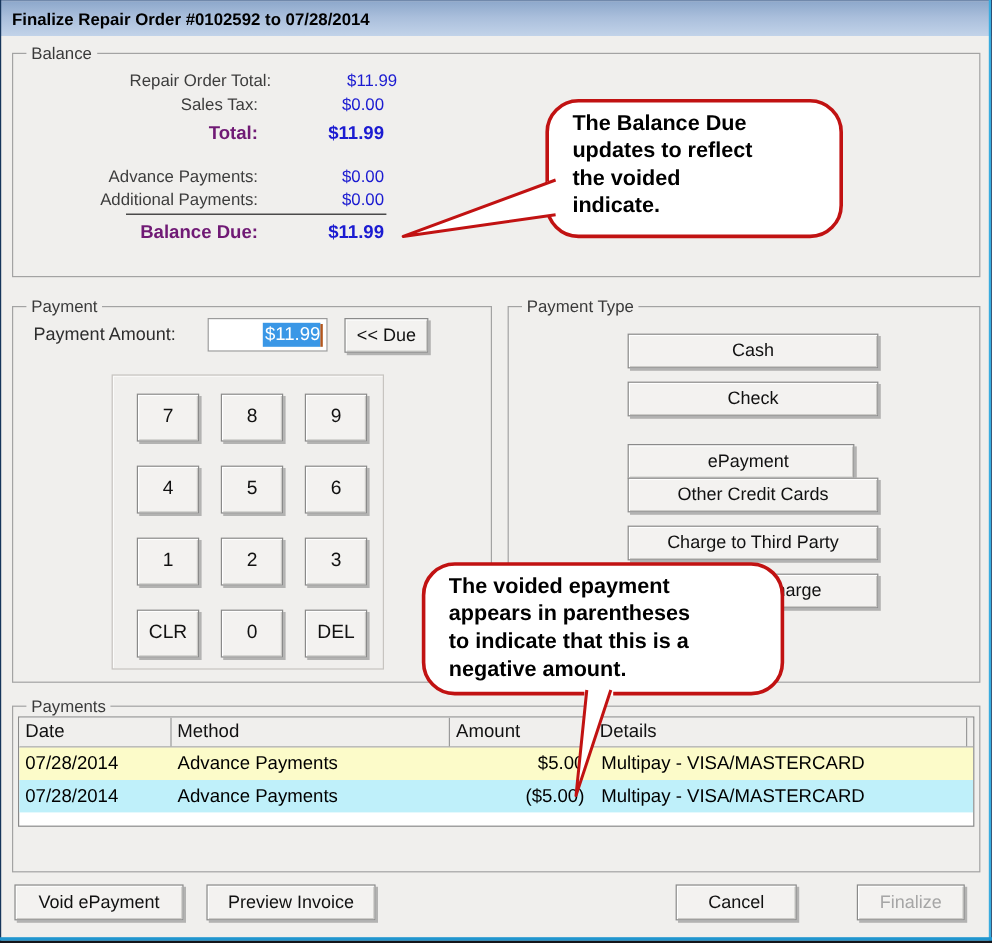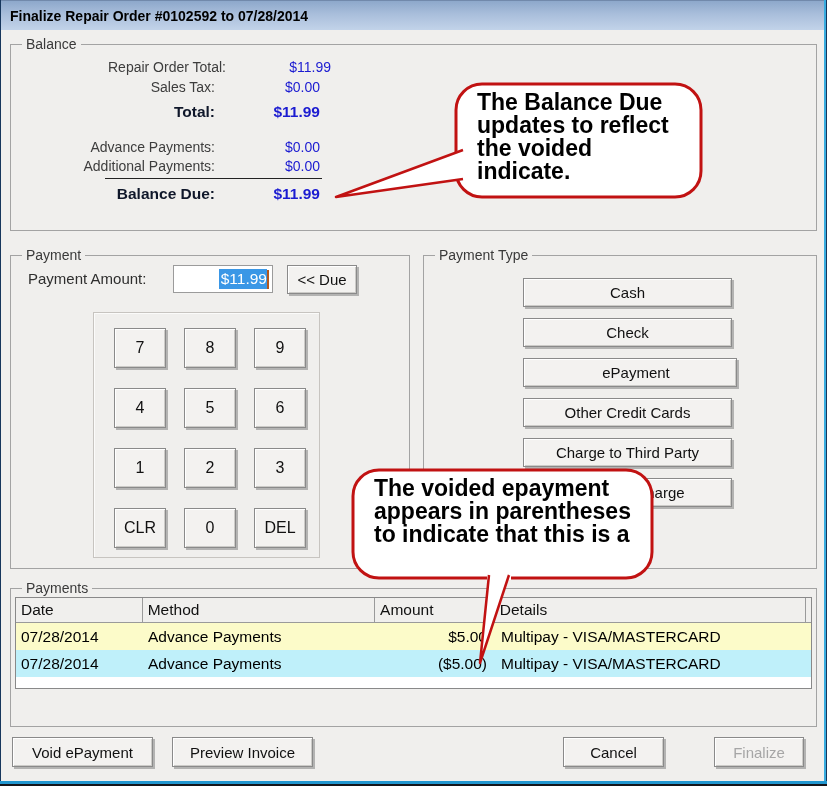--- a/index.html
+++ b/index.html
@@ -27,21 +27,21 @@
   }
   .grouplabel{
     position:absolute;top:-9px;left:11px;background:#f0efed;padding:0 4px;
     font-size:14px;color:#3a3a3a;line-height:16px;white-space:nowrap;
   }
 
   
   .bal-row{position:absolute;height:19px;width:100%;}
   .bal-label{position:absolute;right:612px;font-size:14px;color:#3d3d3d;white-space:nowrap;}
   .bal-value{position:absolute;right:507px;font-size:14px;color:#1b1bd1;white-space:nowrap;}
-  .bal-row.bold .bal-label{font-weight:bold;font-size:15.5px;color:#0f172a;}
+  .bal-row.bold .bal-label{font-weight:bold;font-size:15.5px;color:#701a75;}
   .bal-row.bold .bal-value{font-weight:bold;font-size:15.5px;}
   .bal-line{position:absolute;left:105px;top:178px;width:217px;height:0;border-top:1px solid #222;}
 
   
   .btn{
     position:absolute;display:flex;align-items:center;justify-content:center;
     background:#f3f2f0;border:1px solid #8a8a8a;box-sizing:border-box;
     box-shadow:inset 1px 1px 0 #ffffff, inset -1px -1px 0 #cccbc8, 2px 2px 0 rgba(130,130,130,.55);
     font-size:15px;color:#111;white-space:nowrap;cursor:default;
   }
@@ -79,21 +79,21 @@
   .c-date{width:127px;}
   .c-method{width:233px;}
   .c-amount{width:112px;}
   .c-spacer{width:8px;padding:0;}
   .c-details{width:312px;}
   .c-fill{flex:1;border-right:none;}
 
   
   .overlay-svg{position:absolute;left:0;top:0;z-index:50;pointer-events:none;}
   .callout-text{
-    position:absolute;z-index:51;font-size:23px;font-weight:bold;color:#000;
+    position:absolute;z-index:51;font-size:18px;font-weight:bold;color:#000;
     line-height:23px;white-space:nowrap;pointer-events:none;
   }
 </style>
 </head>
 <body>
 
 <div class="window">
 
   <div class="titlebar">
     <span class="title">Finalize Repair Order #0102592 to 07/28/2014</span>
@@ -181,21 +181,21 @@
 
   <div class="groupbox" style="left:423px;top:255px;width:394px;height:314px;">
     <span class="grouplabel">Payment Type</span>
   </div>
   <div class="btn" style="left:523px;top:278px;width:209px;height:29px;">
     <span>Cash</span>
   </div>
   <div class="btn" style="left:523px;top:318px;width:209px;height:29px;">
     <span>Check</span>
   </div>
-  <div class="btn" style="left:523px;top:358px;width:214px;height:29px;padding-left:12px;">
+  <div class="btn" style="left:523px;top:370px;width:189px;height:29px;padding-left:12px;">
     <span>ePayment</span>
   </div>
   <div class="btn" style="left:523px;top:398px;width:209px;height:29px;">
     <span>Other Credit Cards</span>
   </div>
   <div class="btn" style="left:523px;top:438px;width:209px;height:29px;">
     <span>Charge to Third Party</span>
   </div>
   <div class="btn" style="left:523px;top:478px;width:209px;height:29px;">
     <span>In-House Charge</span>
@@ -258,20 +258,21 @@
   <div class="callout-text" style="left:477px;top:91px;">
     <div>The Balance Due</div>
     <div>updates to reflect</div>
     <div>the voided</div>
     <div>indicate.</div>
   </div>
   <div class="callout-text" style="left:374px;top:477px;">
     <div>The voided epayment</div>
     <div>appears in parentheses</div>
     <div>to indicate that this is a</div>
+    <div>negative amount.</div>
   </div>
 
   <div class="edge-left"></div>
   <div class="edge-right-cyan"></div>
   <div class="edge-right-dark"></div>
   <div class="edge-bottom-blue"></div>
   <div class="edge-bottom-dark"></div>
 </div>
 
 </body></html>

